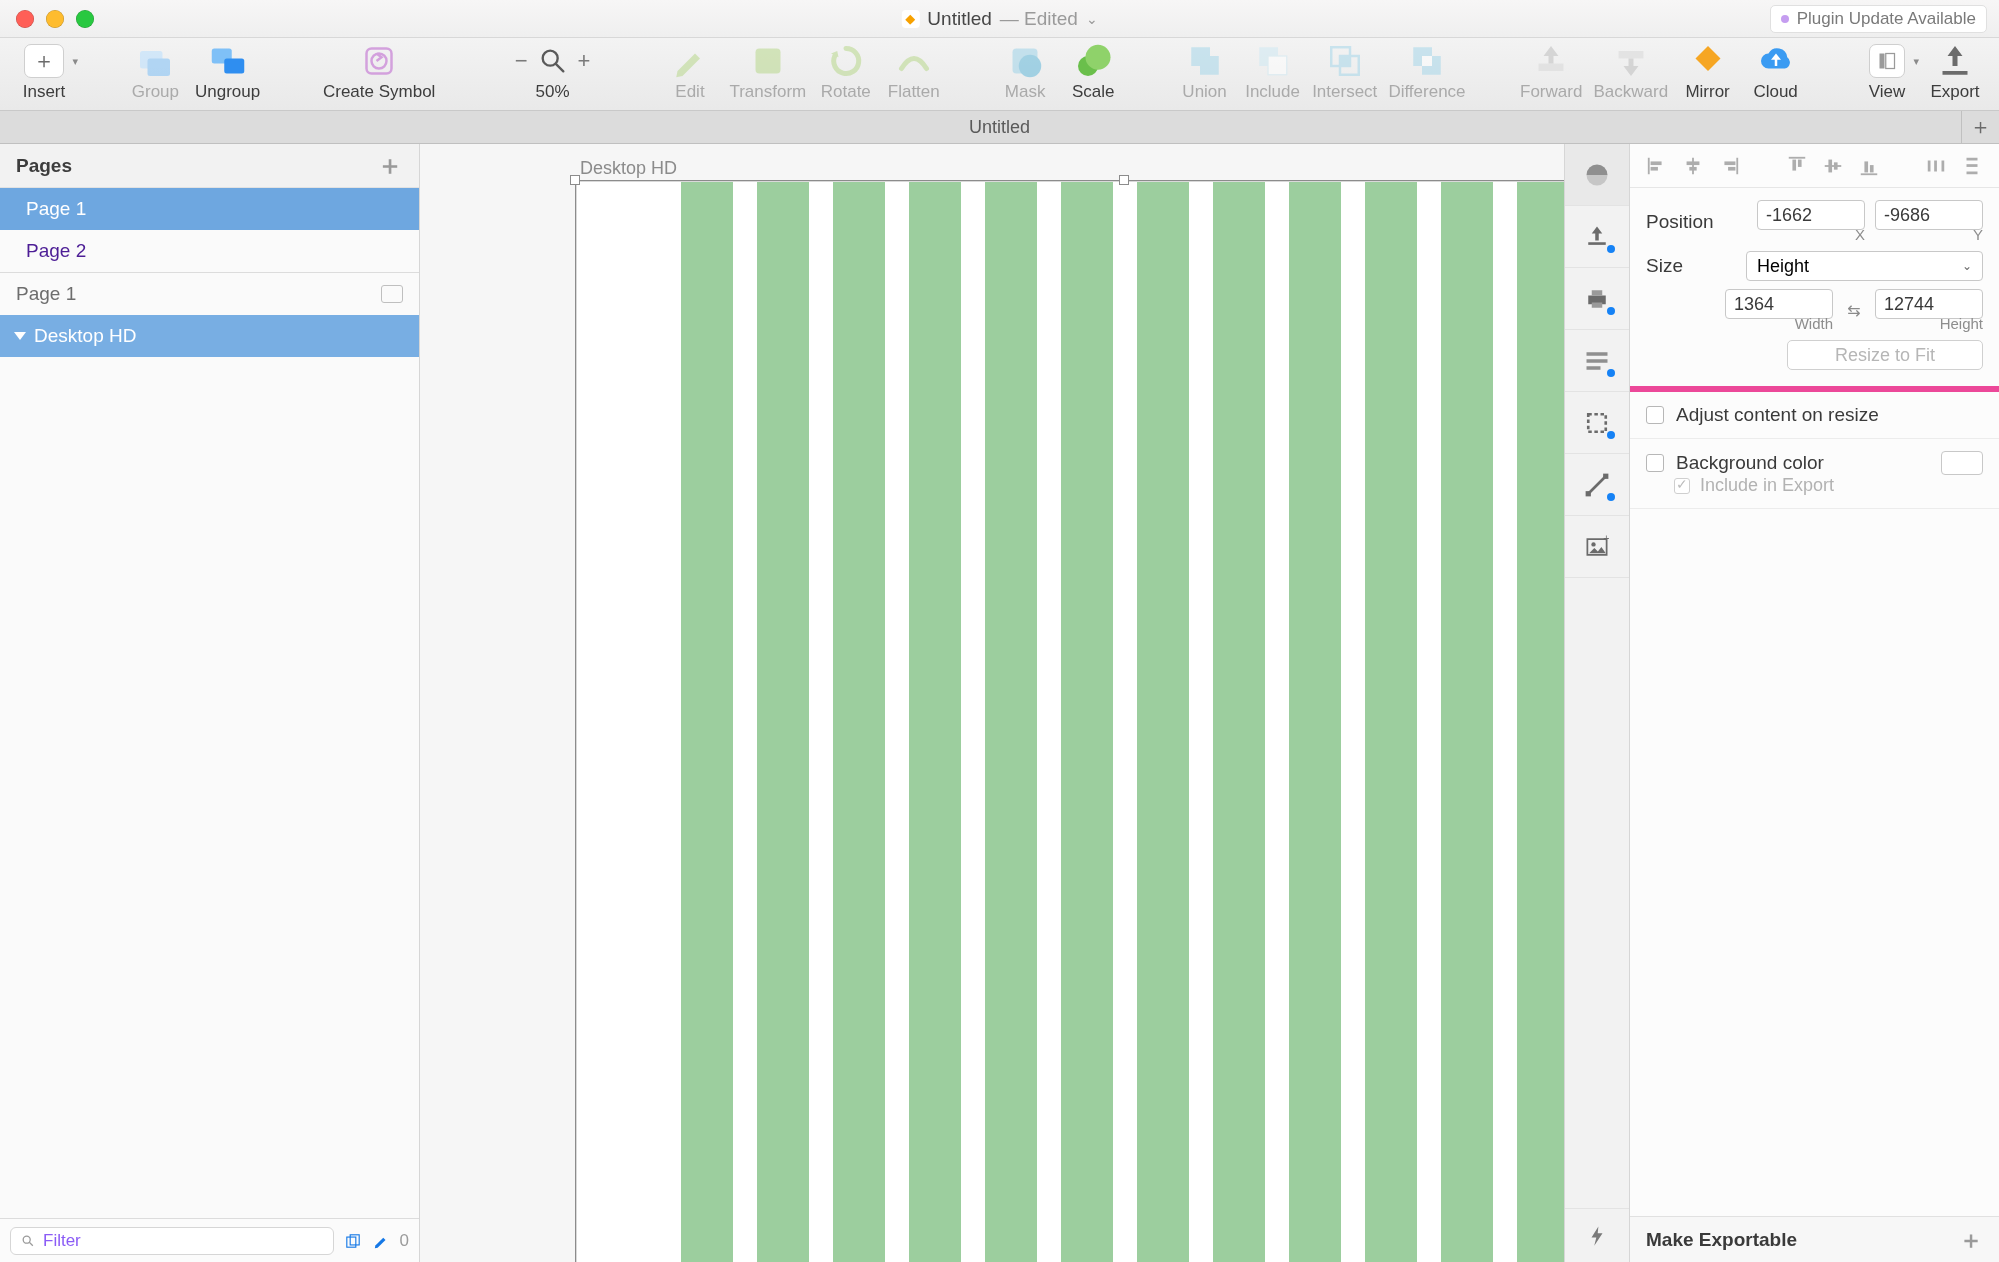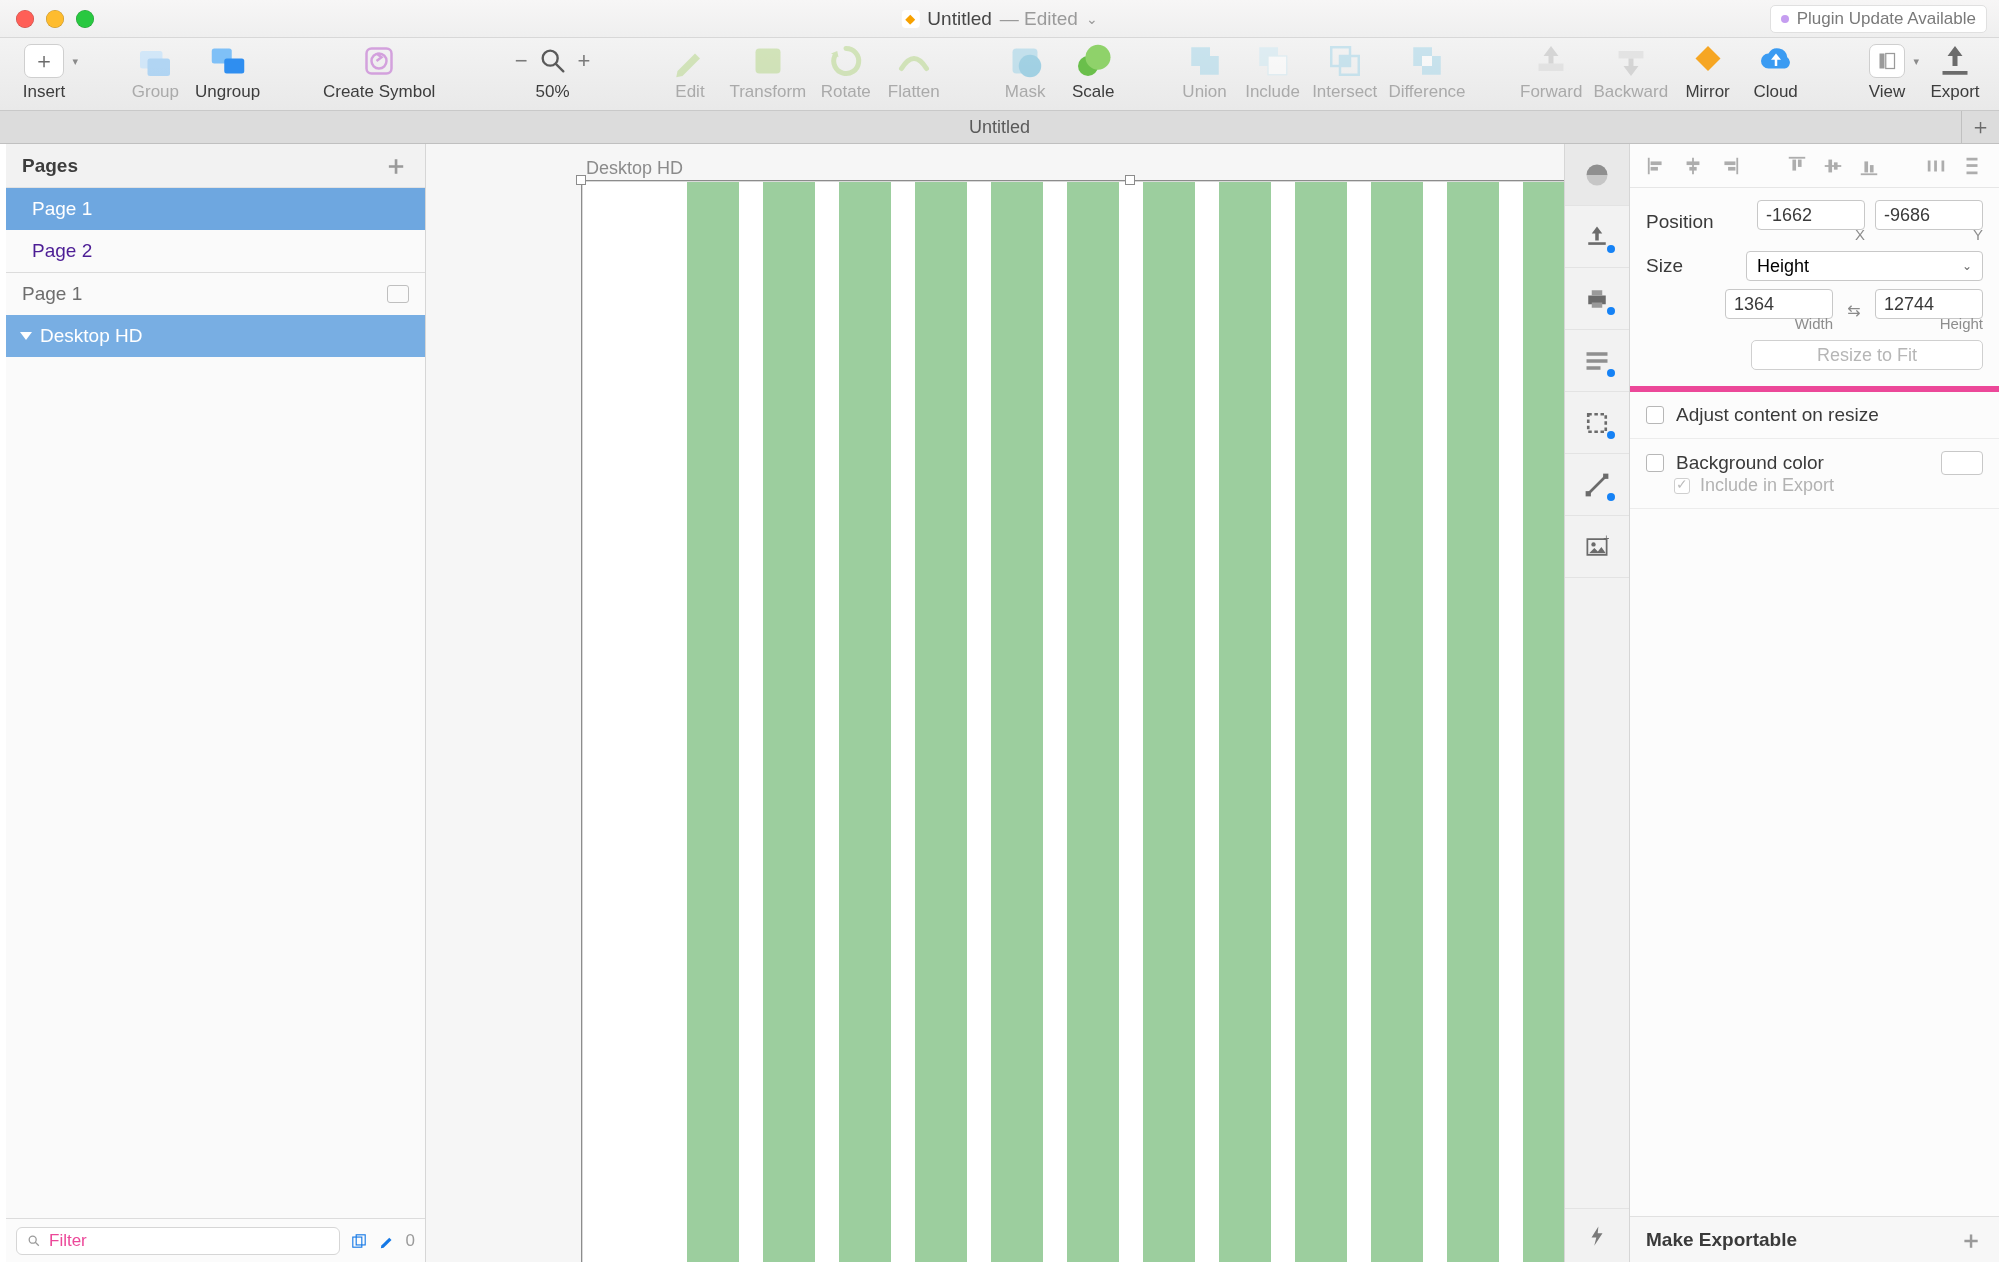--- a/index.html
+++ b/index.html
@@ -98,21 +98,21 @@
 
 .main{
   position:absolute; top: calc(var(--titlebar-h) + var(--toolbar-h) + var(--tabbar-h));
   bottom:0; left:0; right:0; display:flex; background:#fff;
 }
 
 
 .left{
   width: var(--left-w); flex:0 0 var(--left-w);
   border-right:1px solid #d6d6d6; background:#fafafa;
-  display:flex; flex-direction:column; position:relative;margin-left:6px;
+  display:flex; flex-direction:column; position:relative;
 }
 .left .section-head{
   height:44px; display:flex; align-items:center; justify-content:space-between;
   padding:0 16px; background:#f2f2f2; border-bottom:1px solid #e2e2e2;
   font-weight:600; color:#3d3d3d; font-size:19px;
 }
 .left .section-head .add{ font-size:26px; color:#9a9a9a; }
 .pages-list .item{
   height:42px; display:flex; align-items:center; padding:0 26px;
   color:#4c1d95; font-size:19px;
@@ -139,21 +139,21 @@
   flex:1 1 auto; overflow:hidden;
 }
 
 .left-footer{
   position:absolute; bottom:0; left:0; right:0; height:44px;
   border-top:1px solid #dcdcdc; background:#fbfbfb;
   display:flex; align-items:center; gap:10px; padding:0 10px;
 }
 .left-footer .filter{
   flex:1; height:28px; border:1px solid #d6d6d6; border-radius:6px;
-  display:flex; align-items:center; gap:8px; padding:0 10px; color:#ec4899; background:#fff;
+  display:flex; align-items:center; gap:8px; padding:0 10px; color:#8b5cf6; background:#fff;
   font-size:17px;
 }
 .left-footer .mini{
   display:flex; align-items:center; gap:10px; color:#1578e6; font-size:17px;
 }
 .left-footer .mini .count{ color:#9b9b9b;}
 
 
 .canvas{
   flex:1 1 auto; position:relative; background:#f6f6f6; overflow:hidden;
@@ -739,21 +739,21 @@
         <div class="linkbtn">⇆</div>
         <div class="pair-col">
           <div class="numbox">
               <span>12744</span>
             </div>
           <div class="subcap">Height</div>
         </div>
       </div>
 
       <div class="row" style="justify-content:flex-end">
-        <div style="width:232px" class="resize-btn">
+        <div style="width:196px" class="resize-btn">
           <span>Resize to Fit</span>
         </div>
       </div>
     </div>
 
     <div class="check-row">
       <span class="box"></span>
       <span>Adjust content on resize</span>
     </div>
 

